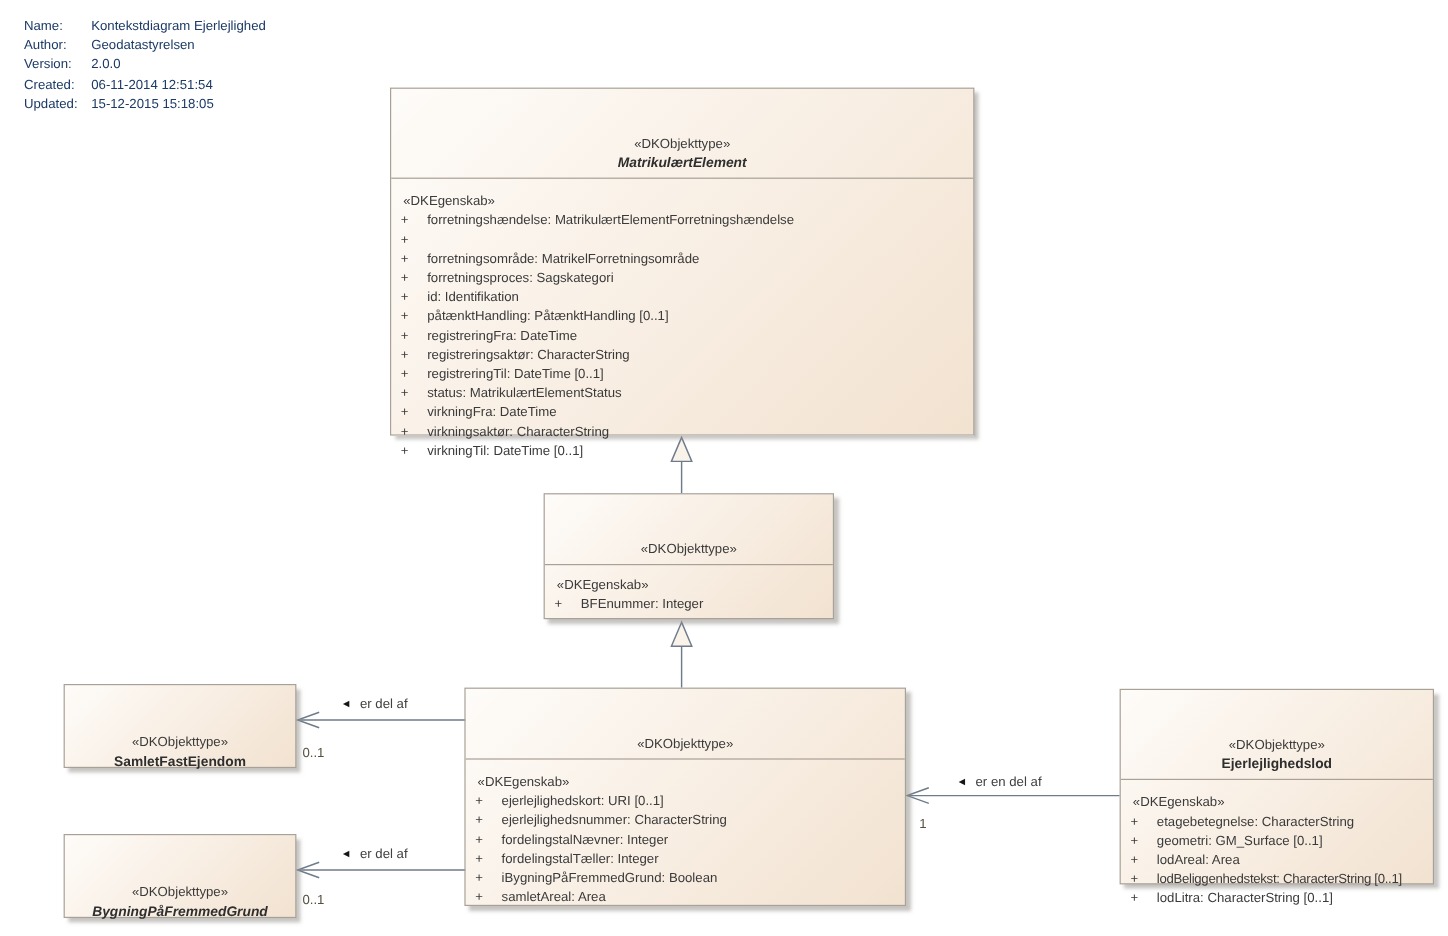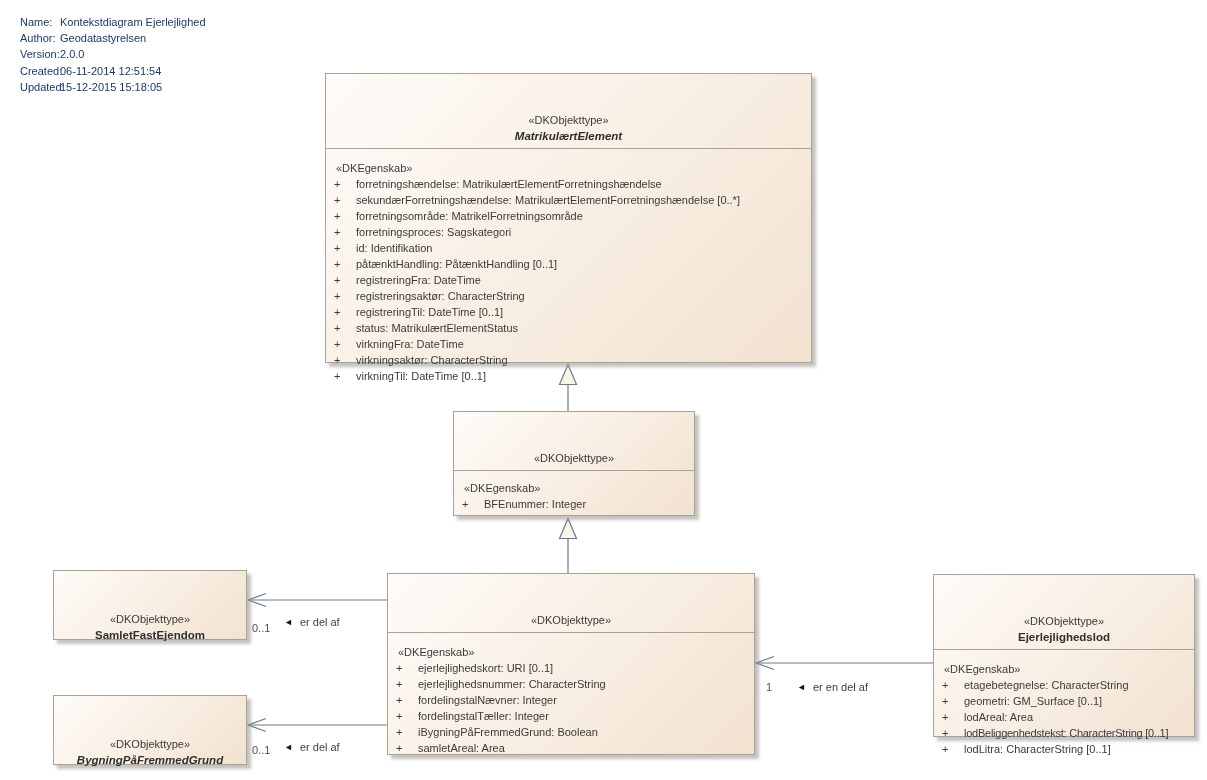--- a/index.html
+++ b/index.html
@@ -12,21 +12,21 @@
     width: 1207px; height: 780px;
     background: #ffffff;
     overflow: hidden;
   }
   
   .meta {
     position: absolute; left: 20px; top: 14px;
     font-size: 11px; color: #1b3a66;
   }
   .meta-row { display: flex; line-height: 16.2px; }
-  .meta-label { width: 40px; flex: none; }
+  .meta-label { width: 56px; flex: none; }
   
   #wires { position: absolute; left: 0; top: 0; }
   
   .uml-box {
     position: absolute;
     box-sizing: border-box;
     background: linear-gradient(135deg, #fefcf9 0%, #f9f0e6 45%, #f2e2d0 100%);
     border: 1px solid #a9a096;
     box-shadow: 4px 4px 3px rgba(150,146,140,0.55);
     color: #3a3a3a;
@@ -41,21 +41,21 @@
   .cname  { font-size: 11.5px; line-height: 16px; font-weight: bold; color: #2e2e2e; }
   .cname.abstract { font-style: italic; }
   .uml-body { padding: 11px 20px 0 6px; overflow: hidden; }
   .pstereo { font-size: 11px; line-height: 16px; padding-left: 4px; }
   .attr { display: flex; font-size: 11px; line-height: 16px; white-space: nowrap; }
   .attr .vis { width: 22px; flex: none; padding-left: 2px; }
   .attr.tight .atext { letter-spacing: -0.25px; }
   
   .rel-label {
     position: absolute; font-size: 11px; color: #404040;
-    white-space: nowrap; line-height: 14px; margin-top: 36px;
+    white-space: nowrap; line-height: 14px;
   }
   .rel-label .tri { color: #151515; font-size: 9px; margin-right: 7px; vertical-align: 1px; }
   .mult { position: absolute; font-size: 11px; color: #57503f; line-height: 14px; }
 </style>
 </head>
 <body>
 
 <div id="canvas">
 
   <svg id="wires" width="1207" height="780" viewBox="0 0 1207 780">
@@ -110,21 +110,20 @@
       <div class="cname abstract">MatrikulærtElement</div>
     </div>
     <div class="uml-body">
       <div class="pstereo">«DKEgenskab»</div>
       <div class="attr">
           <span class="vis">+</span>
           <span class="atext">forretningshændelse: MatrikulærtElementForretningshændelse</span>
         </div>
       <div class="attr">
           <span class="vis">+</span>
-          <span class="atext">sekundærForretningshændelse: MatrikulærtElementForretningshændelse [0..*]</span>
         </div>
       <div class="attr">
           <span class="vis">+</span>
           <span class="atext">forretningsområde: MatrikelForretningsområde</span>
         </div>
       <div class="attr">
           <span class="vis">+</span>
           <span class="atext">forretningsproces: Sagskategori</span>
         </div>
       <div class="attr">

